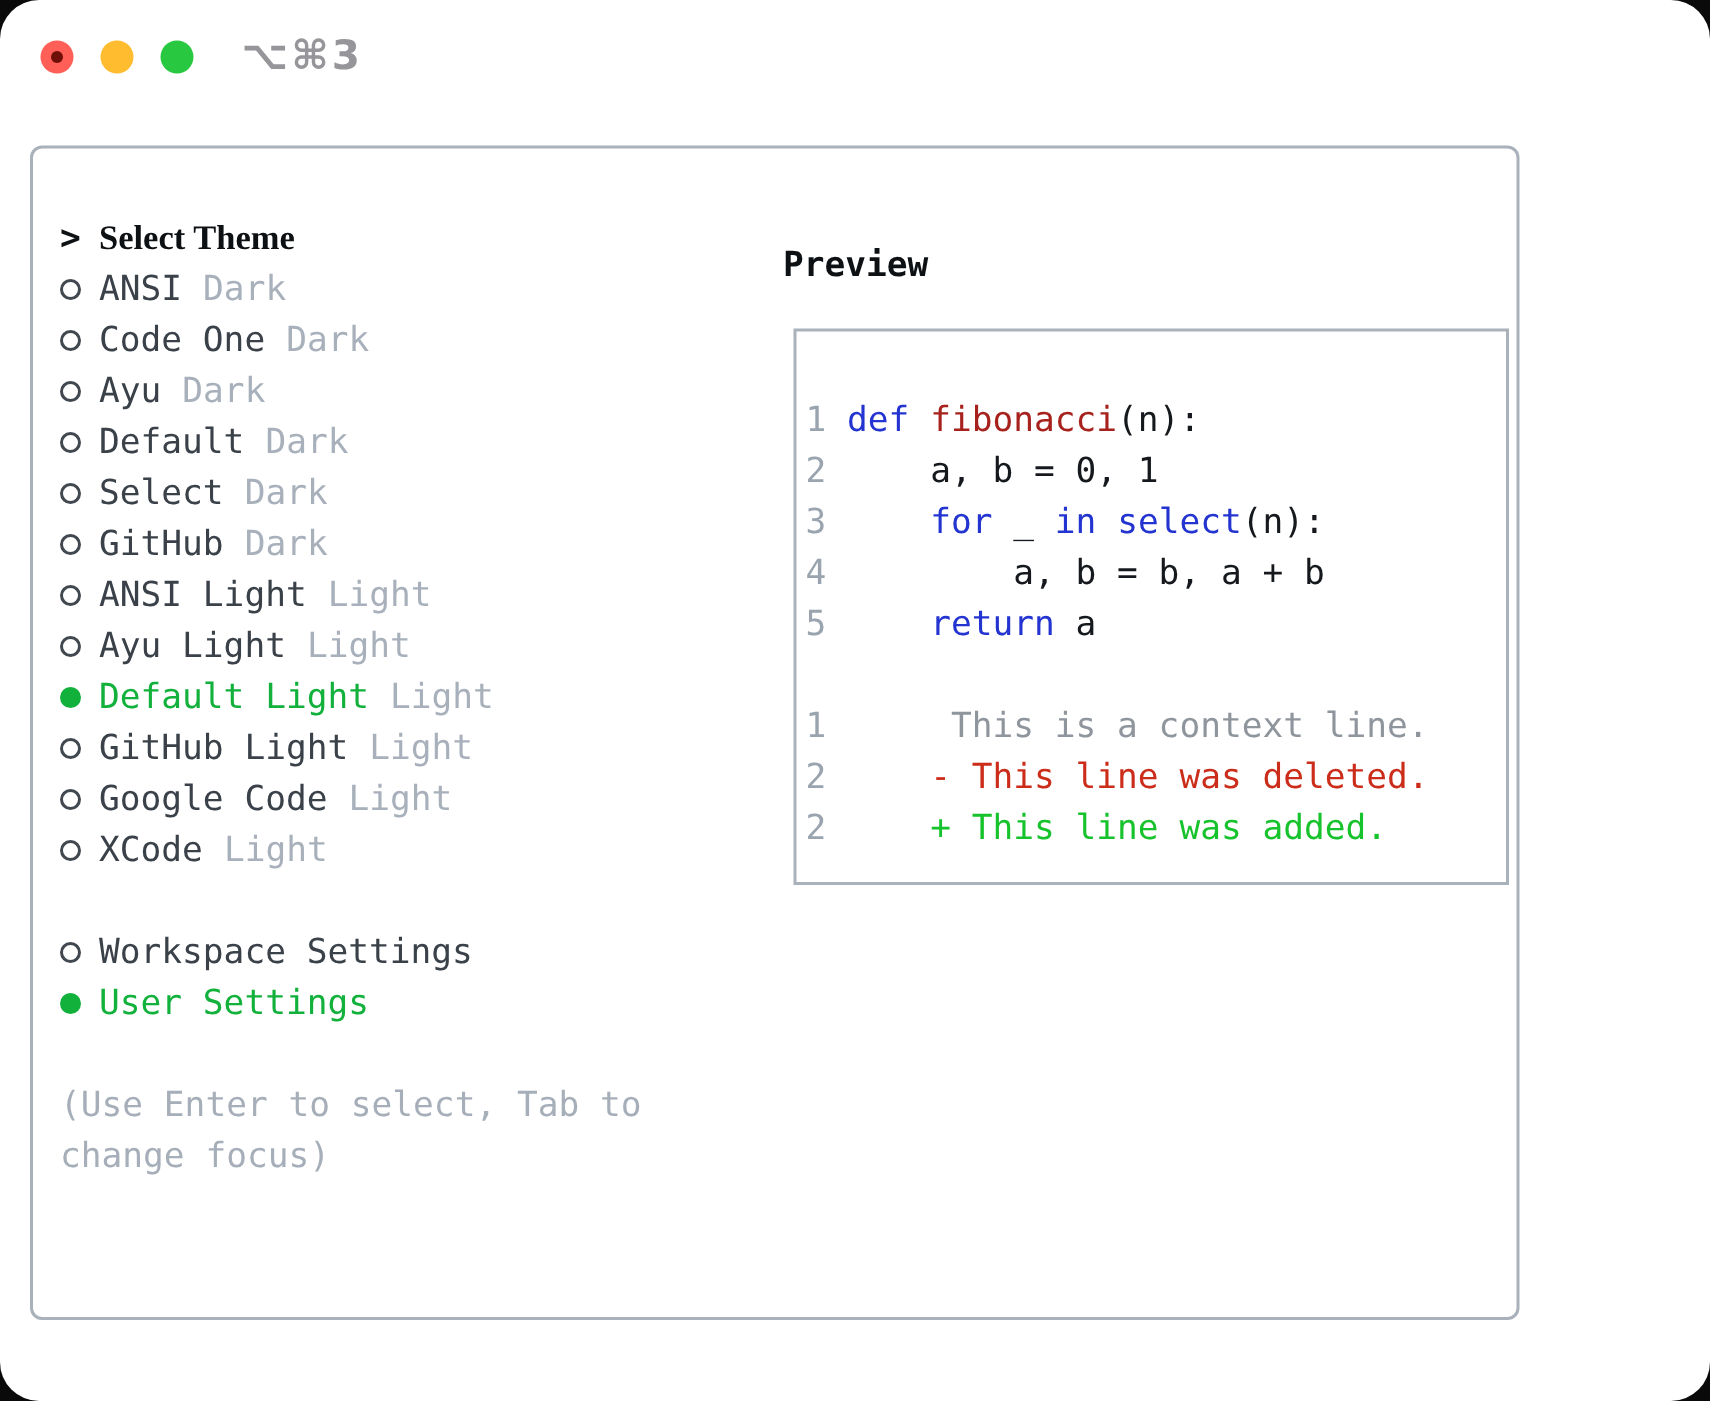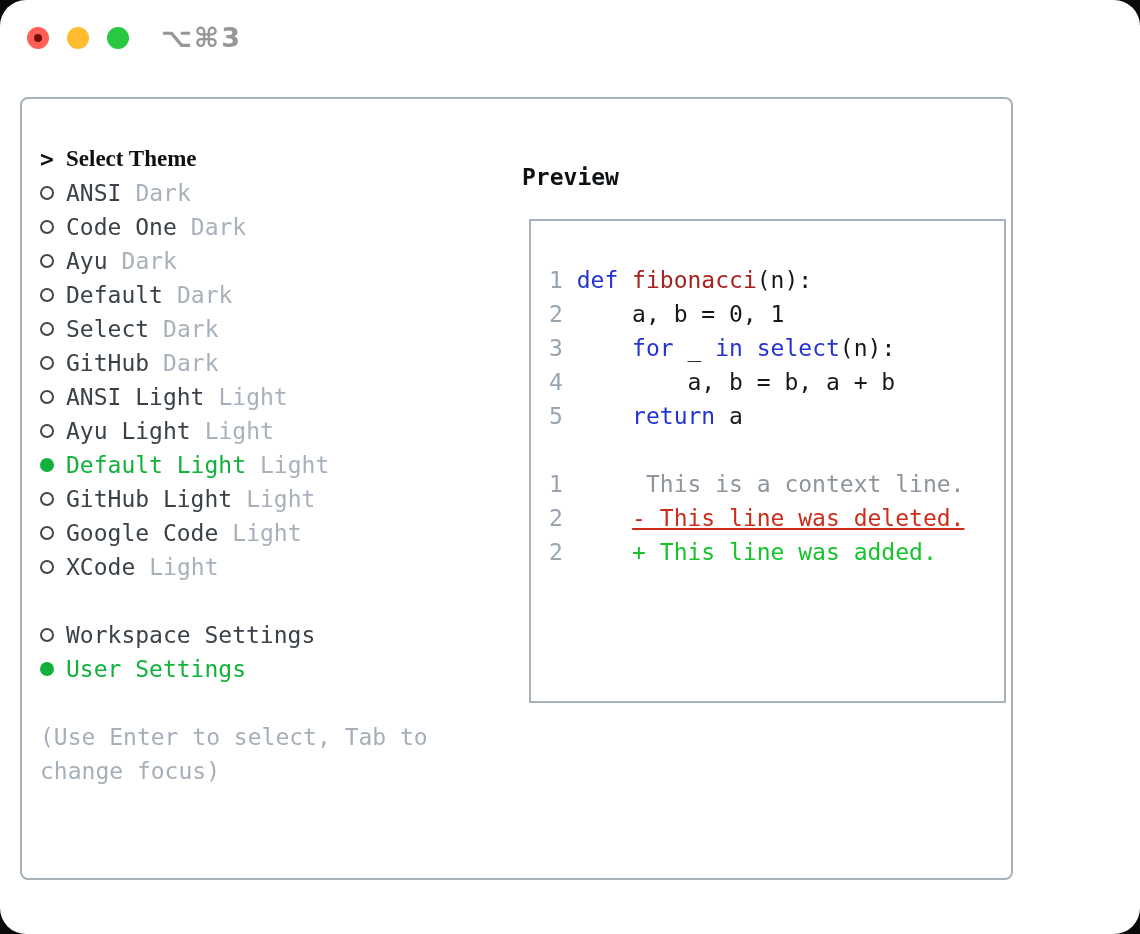--- a/index.html
+++ b/index.html
@@ -36,31 +36,31 @@
   .name.selected{color:var(--selected-green,#12b13c);}
   .variant{color:var(--variant-gray,#a8b1bb);margin-left:14px;}
   .apply-block{margin-top:34px;}
   .apply-header{color:var(--header-black,#0e1114);}
   .option-label{color:var(--item-text,#3a4149);}
   .option-label.selected{color:var(--selected-green,#12b13c);}
   .help{margin-top:34px;width:430px;color:var(--help-gray,#a6afb9);}
   
   .preview-title{margin-left:13px;font-weight:bold;color:var(--header-black,#0e1114);height:34px;}
   .preview-box{
-    margin-top:25px;margin-left:20px;width:477px;height:484px;box-sizing:border-box;
+    margin-top:25px;margin-left:20px;width:477px;height:371px;box-sizing:border-box;
     border:2px solid var(--border-gray,#a9b1ba);background:#fff;
-    padding:42px 0 0 18px;overflow:hidden;
+    padding:42px 0 0 6px;overflow:hidden;
   }
   .code-line{white-space:pre;height:34px;line-height:34px;font-size:23px;}
   .seg-num{color:var(--line-number-gray,#9aa4af);}
   .seg-kw{color:var(--keyword-blue,#2334d0);}
   .seg-fn{color:var(--function-red,#a7221d);}
   .seg-pln{color:var(--code-black,#15181c);}
   .seg-ctx{color:var(--context-gray,#8e959c);}
-  .seg-del{color:var(--diff-deleted-red,#cb2d1a);text-decoration:underline;}
+  .seg-del{color:var(--diff-deleted-red,#cb2d1a);}
   .seg-add{color:var(--diff-added-green,#17c32c);}
 </style>
 </head>
 <body>
 
 <div class="window">
 
   <div class="titlebar">
     <span class="light red">
         <span class="dot"></span>

